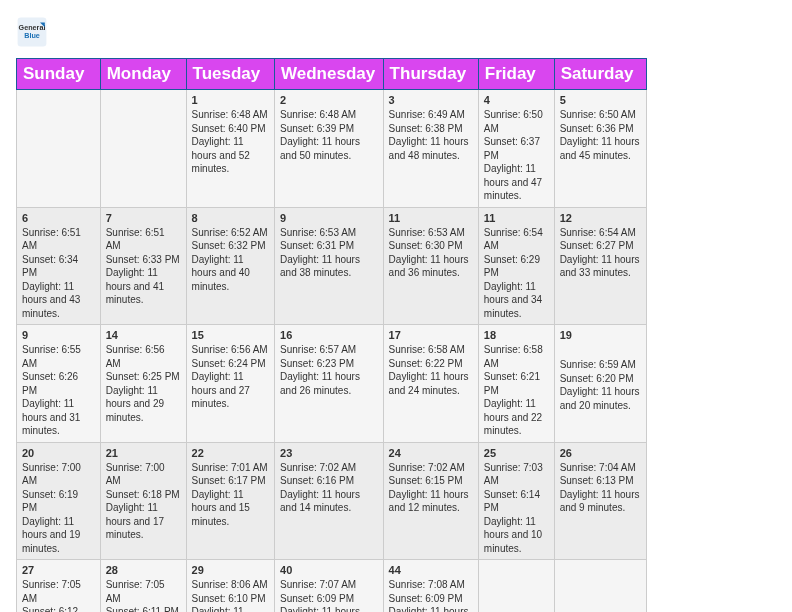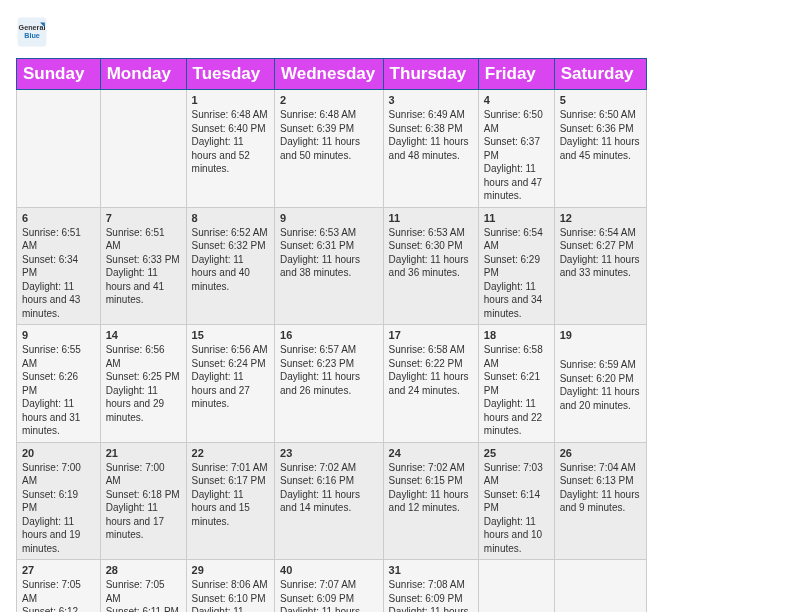--- a/index.html
+++ b/index.html
@@ -310,21 +310,21 @@
 Sunset: 6:10 PM
 Daylight: 11 hours and 4 minutes.</div>
           </td>
           <td>
             <span class="day-num">40</span>
             <div class="day-info" style="white-space: pre-line;">Sunrise: 7:07 AM
 Sunset: 6:09 PM
 Daylight: 11 hours and 2 minutes.</div>
           </td>
           <td>
-            <span class="day-num">31</span>
+            <span class="day-num">44</span>
             <div class="day-info" style="white-space: pre-line;">Sunrise: 7:08 AM
 Sunset: 6:09 PM
 Daylight: 11 hours and 1 minute.</div>
           </td>
           <td class="empty-cell"></td>
           <td class="empty-cell"></td>
         </tr>
       </tbody>
   </table>
 </div>

